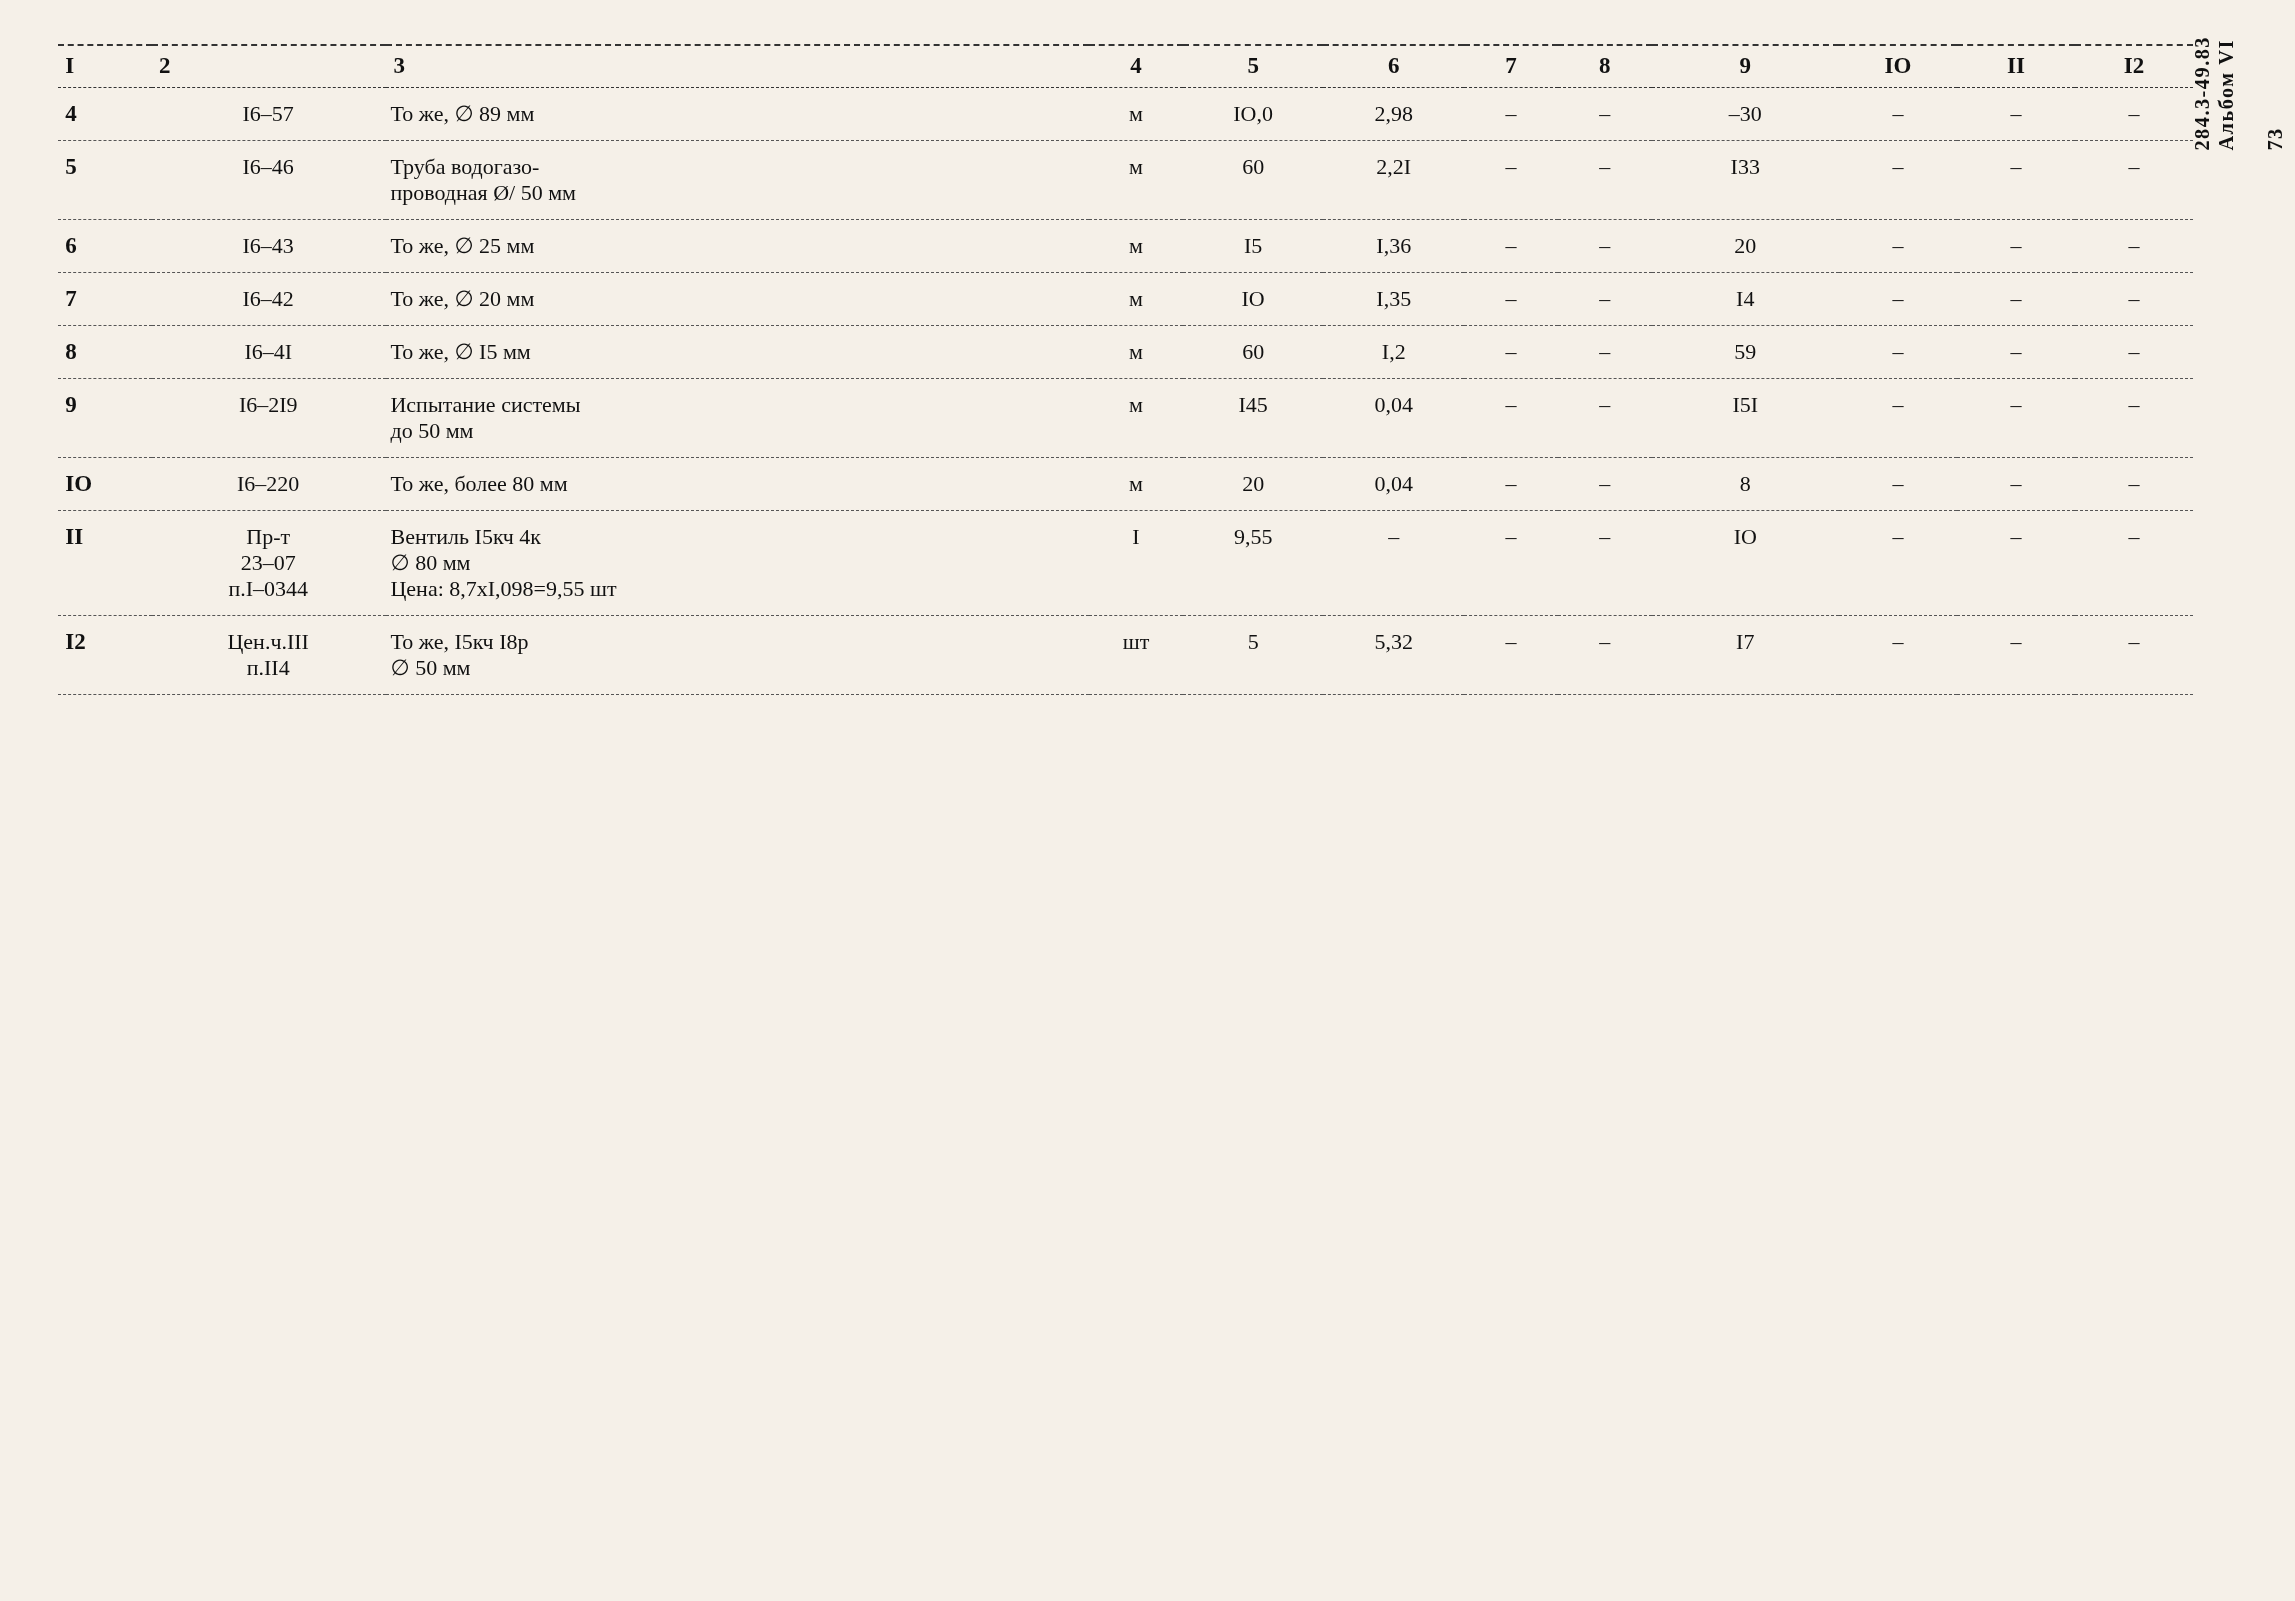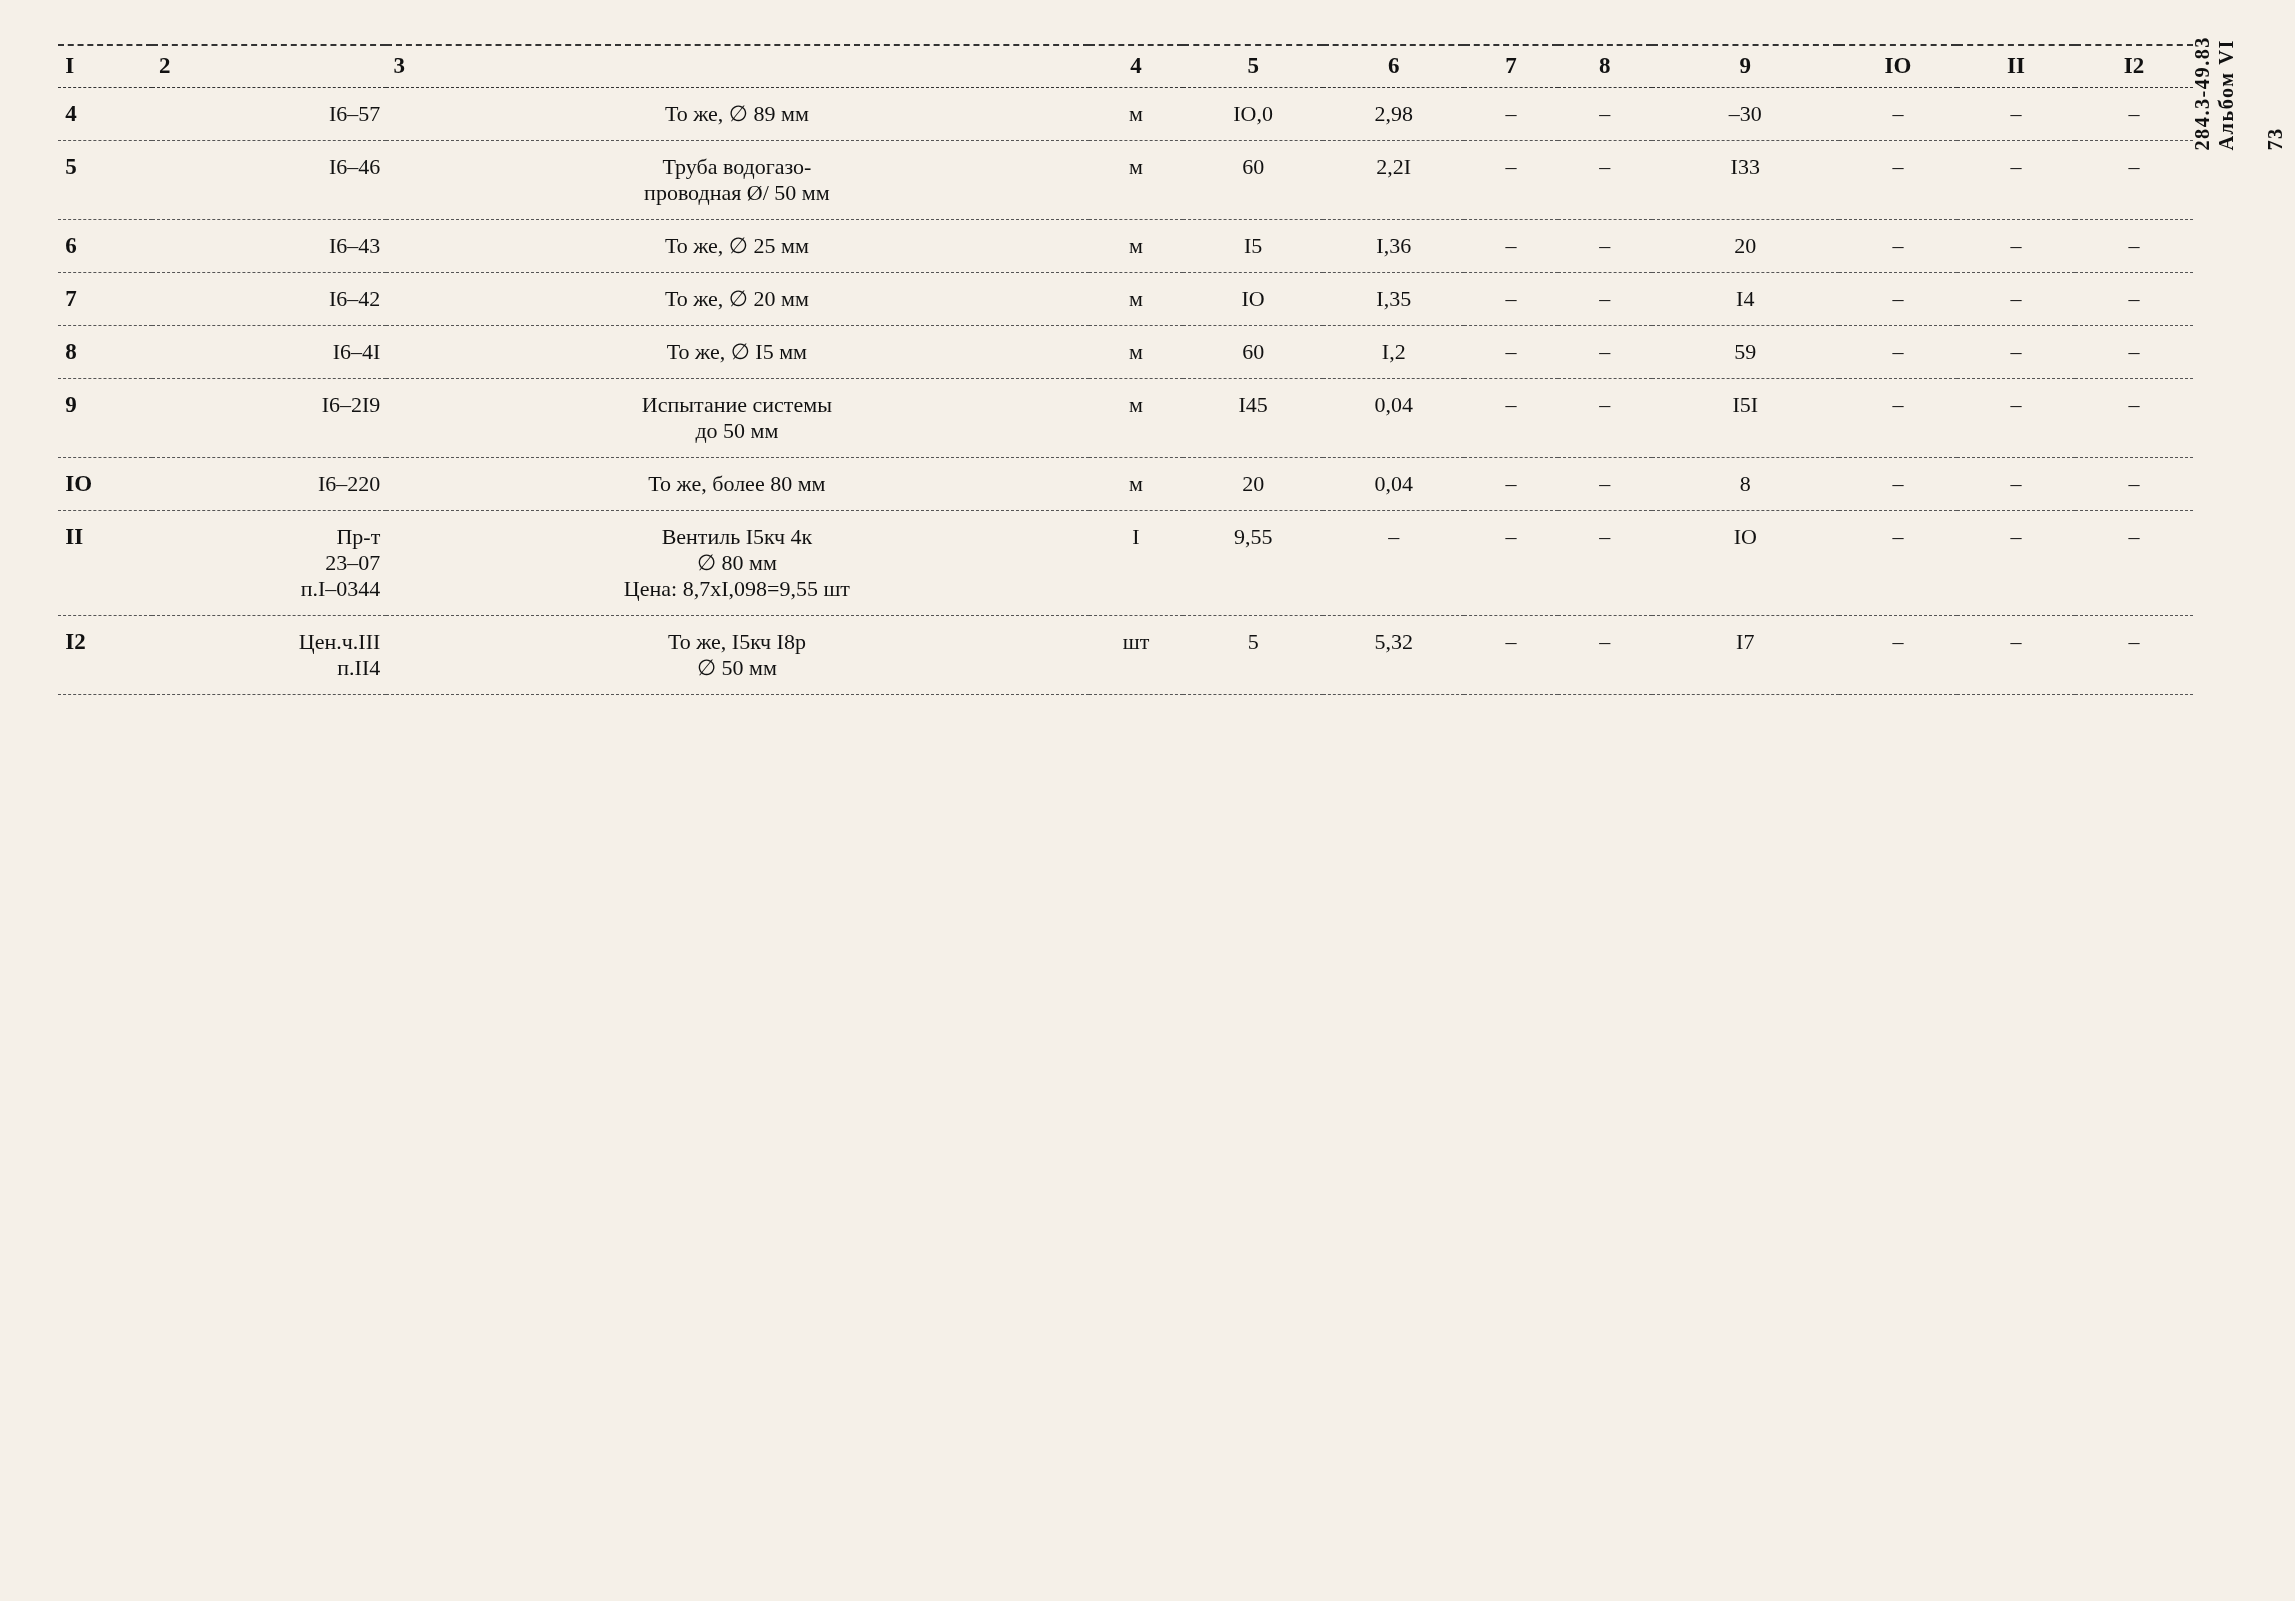--- a/index.html
+++ b/index.html
@@ -79,26 +79,26 @@
     }
 
     .data-row td:first-child {
       text-align: left;
       padding-left: 7.3px;
       font-weight: bold;
       font-size: 23px;
     }
 
     .data-row td:nth-child(2) {
-      text-align: right;
+      text-align: center;
       padding-left: 4.4px;
     }
 
     .data-row td:nth-child(3) {
-      text-align: center;
+      text-align: left;
       padding-left: 4.4px;
     }
 
     .col-num { width: 58px; }
     .col-code { width: 145px; }
     .col-desc { width: 435px; }
     .col-unit { width: 58px; }
     .col-5 { width: 87px; }
     .col-6 { width: 87px; }
     .col-7 { width: 58px; }

